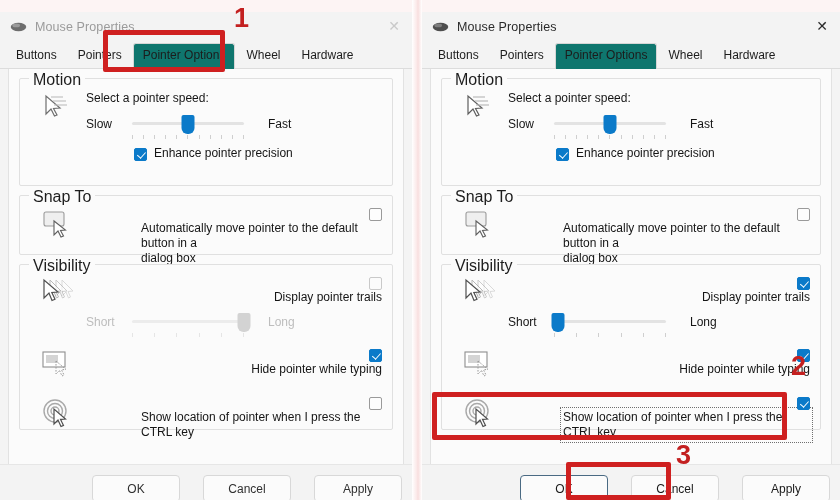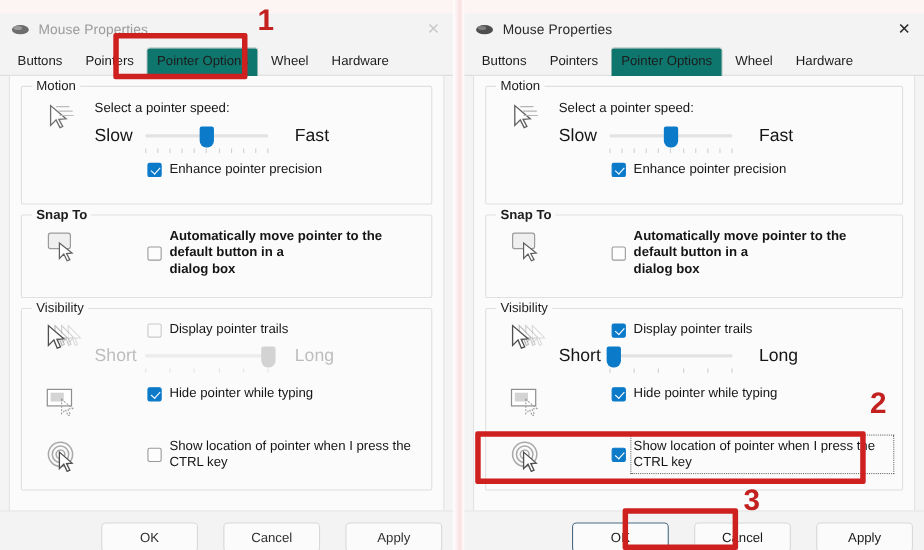--- a/index.html
+++ b/index.html
@@ -82,57 +82,57 @@
     border:1px solid #e0e0e0;
     border-radius:2px;
     margin-bottom:9px;
     padding:11px 10px 10px 10px;
     box-sizing:border-box;
   }
   .group > .glabel{
     position:absolute;top:-8px;left:9px;
     background:#fbfbfb;
     padding:0 4px;
-    font-size:12px;color:#1d1d1d;
+    font-size:16px;color:#1d1d1d;
   }
   .g-motion{height:108px;}
-  .g-snap{height:76px;font-weight:bold;}
+  .g-snap{height:60px;}
   .g-vis{height:166px;}
 
   .row{display:flex;align-items:flex-start;}
   .glyphcol{width:56px;flex:0 0 56px;display:flex;justify-content:center;padding-top:2px;}
   .fields{flex:1 1 auto;}
 
   .lbl{font-size:12px;color:#151515;line-height:16px;}
 
   
   .sliderwrap{display:flex;align-items:center;margin-top:9px;}
-  .sl-end{font-size:16px;color:#151515;width:46px;}
+  .sl-end{font-size:12px;color:#151515;width:46px;}
   .sl-end.right{width:auto;margin-left:24px;}
   .sl-end.dim{color:#bdbdbd;}
   .slider{position:relative;width:112px;height:18px;}
   .track{
     position:absolute;top:7px;left:0;right:0;height:3px;
     background:#e3e3e3;border-radius:2px;
   }
   .track.dim{background:#ececec;}
   .thumb{
     position:absolute;top:0px;width:13px;height:19px;
     background:#0b7ac9;
     border-radius:2px 2px 6px 6px;
     transform:translateX(-50%);
   }
   .thumb.dim{background:#d3d3d3;}
   .ticks{position:absolute;top:20px;left:0;right:0;height:5px;display:flex;justify-content:space-between;}
   .ticks i{display:block;width:1px;height:4px;background:#cfcfcf;}
   .ticks.dim i{background:#e5e5e5;}
 
   
-  .cbrow{display:flex;align-items:center;margin-top:10px;padding-left:48px;}
-  .cbrow.tight{margin-top:0;}
+  .cbrow{display:flex;align-items:flex-end;margin-top:10px;padding-left:48px;}
+  .cbrow.tight{margin-top:0;flex-direction:column;}
   .cb{
     width:13px;height:13px;flex:0 0 13px;
     border:1px solid #9a9a9a;border-radius:2px;
     background:#fdfdfd;box-sizing:border-box;
     margin-top:1px;
   }
   .cb.on{background:#0b7ac9;border-color:#0b7ac9;position:relative;}
   .cb.on::after{
     content:"";position:absolute;left:3.6px;top:1.1px;
     width:3.5px;height:7px;border:solid #fff;border-width:0 1.8px 1.8px 0;

